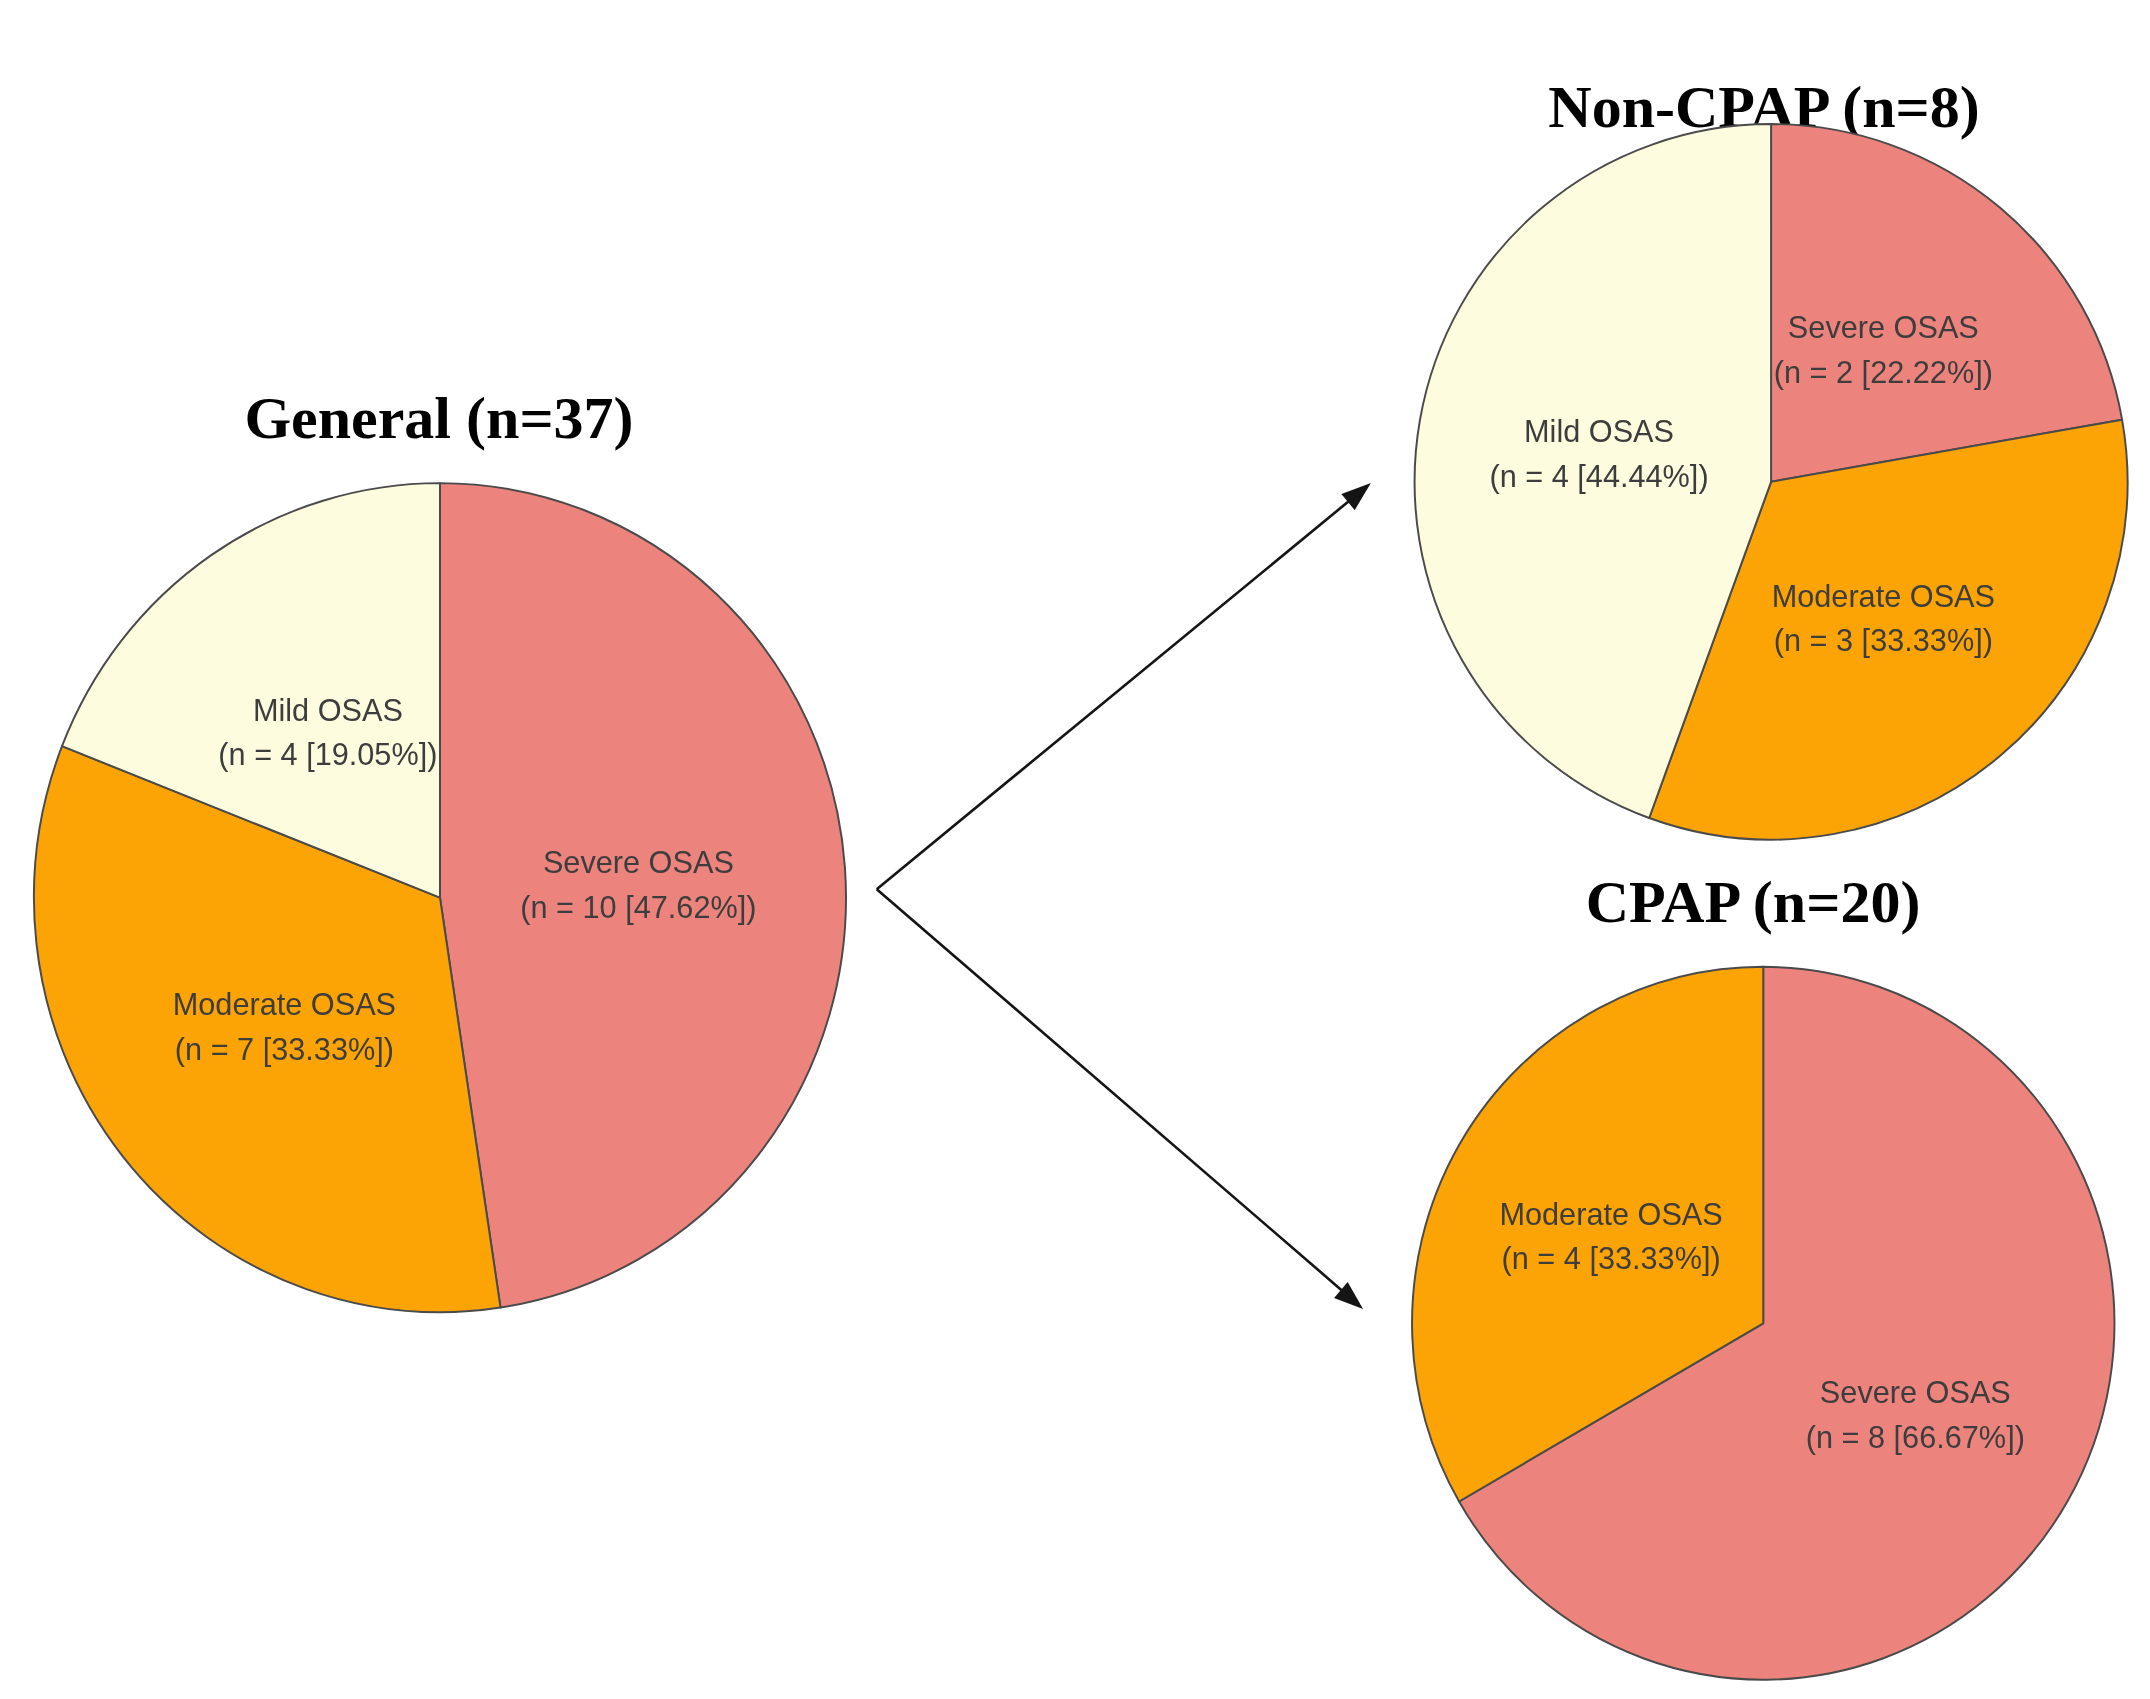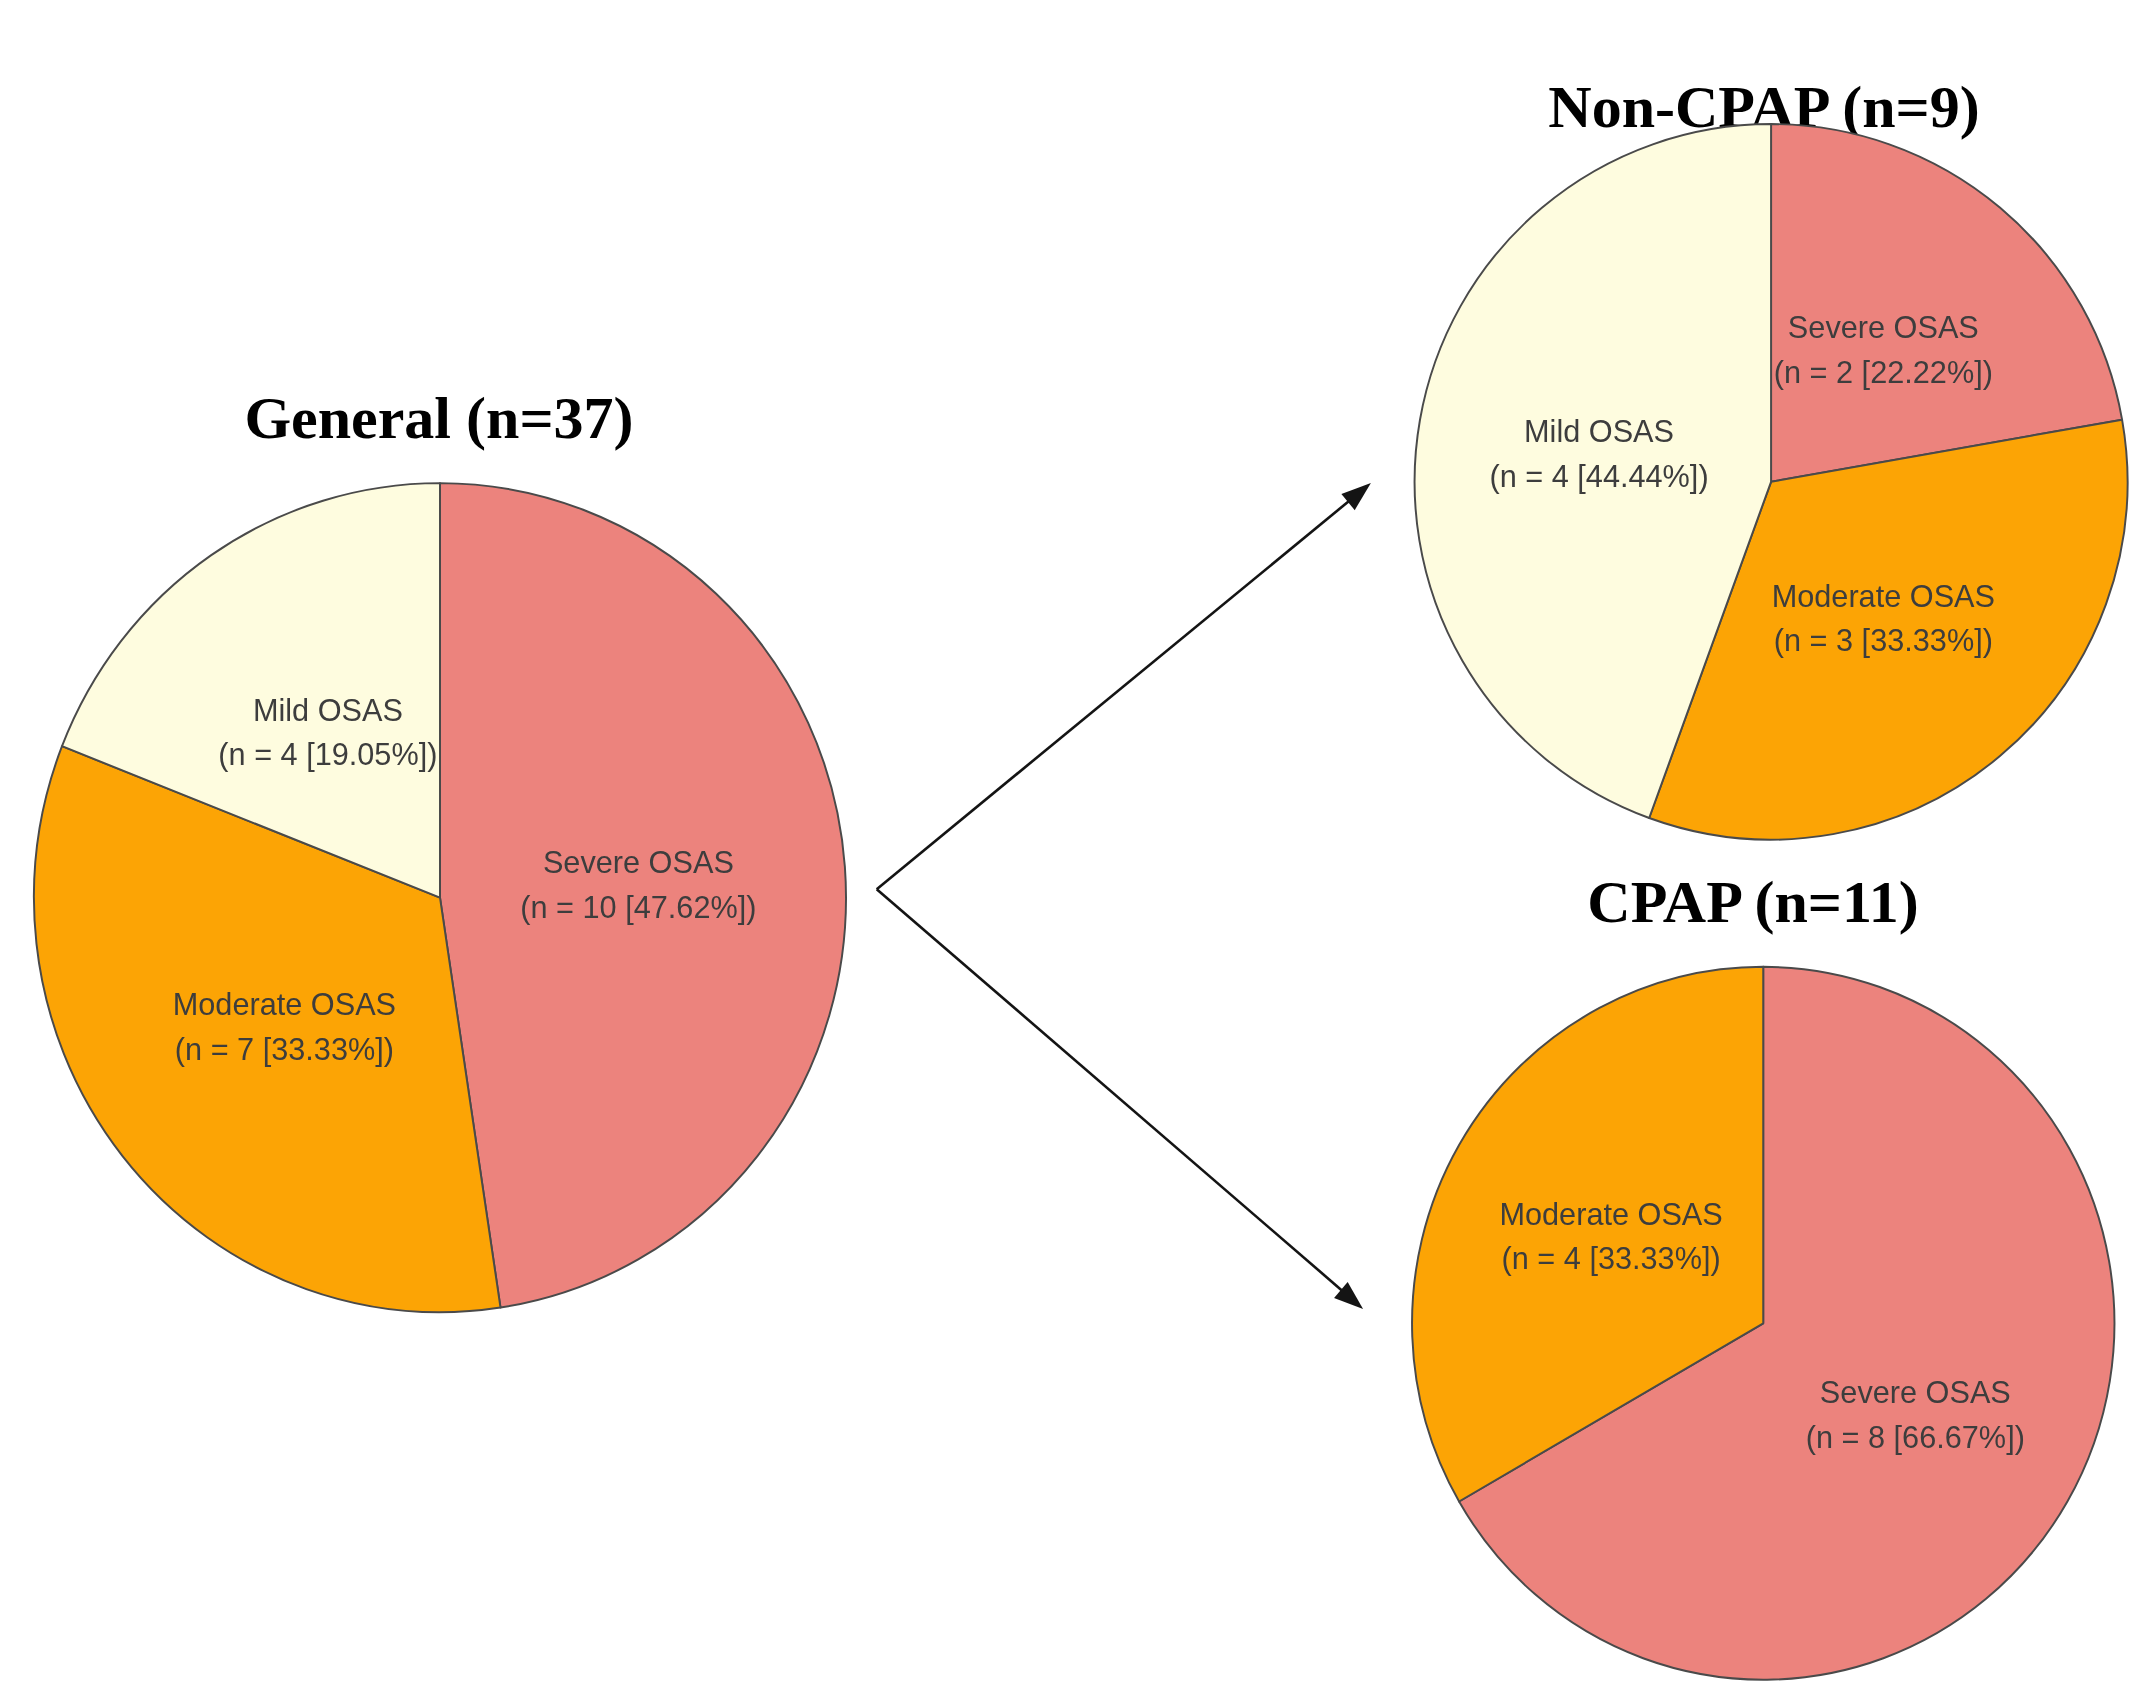--- a/index.html
+++ b/index.html
@@ -36,23 +36,23 @@
   .arrow-line{stroke:#141414;stroke-width:4;fill:none;}
   .arrow-head{fill:#141414;stroke:none;}
 </style>
 </head>
 <body>
 
 <div class="stage">
 
   <div class="pie-title" id="title-general" style="left:439px;top:384px;">General (n=37)</div>
 
-  <div class="pie-title" id="title-noncpap" style="left:1764px;top:73px;">Non-CPAP (n=9)</div>
+  <div class="pie-title" id="title-noncpap" style="left:1764px;top:73px;">Non-CPAP (n=8)</div>
 
-  <div class="pie-title" id="title-cpap" style="left:1753px;top:868px;">CPAP (n=11)</div>
+  <div class="pie-title" id="title-cpap" style="left:1753px;top:868px;">CPAP (n=20)</div>
 
   <svg class="figure" width="2151" height="1700" viewBox="0 0 3295 2604">
 
     <g>
         <path d="M 674 1375 L 674.0 740.0 A 622 635 0 0 1 766.7 2002.9 Z" fill="#EC837D" class="slice"></path>
         <text x="977.9" y="1337.7" class="slice-label">Severe OSAS</text>
         <text x="977.9" y="1405.7" class="slice-label">(n = 10 [47.62%])</text>
         <path d="M 674 1375 L 766.7 2002.9 A 622 635 0 0 1 95.0 1143.0 Z" fill="#FCA405" class="slice"></path>
         <text x="435.7" y="1555.0" class="slice-label">Moderate OSAS</text>
         <text x="435.7" y="1623.0" class="slice-label">(n = 7 [33.33%])</text>

